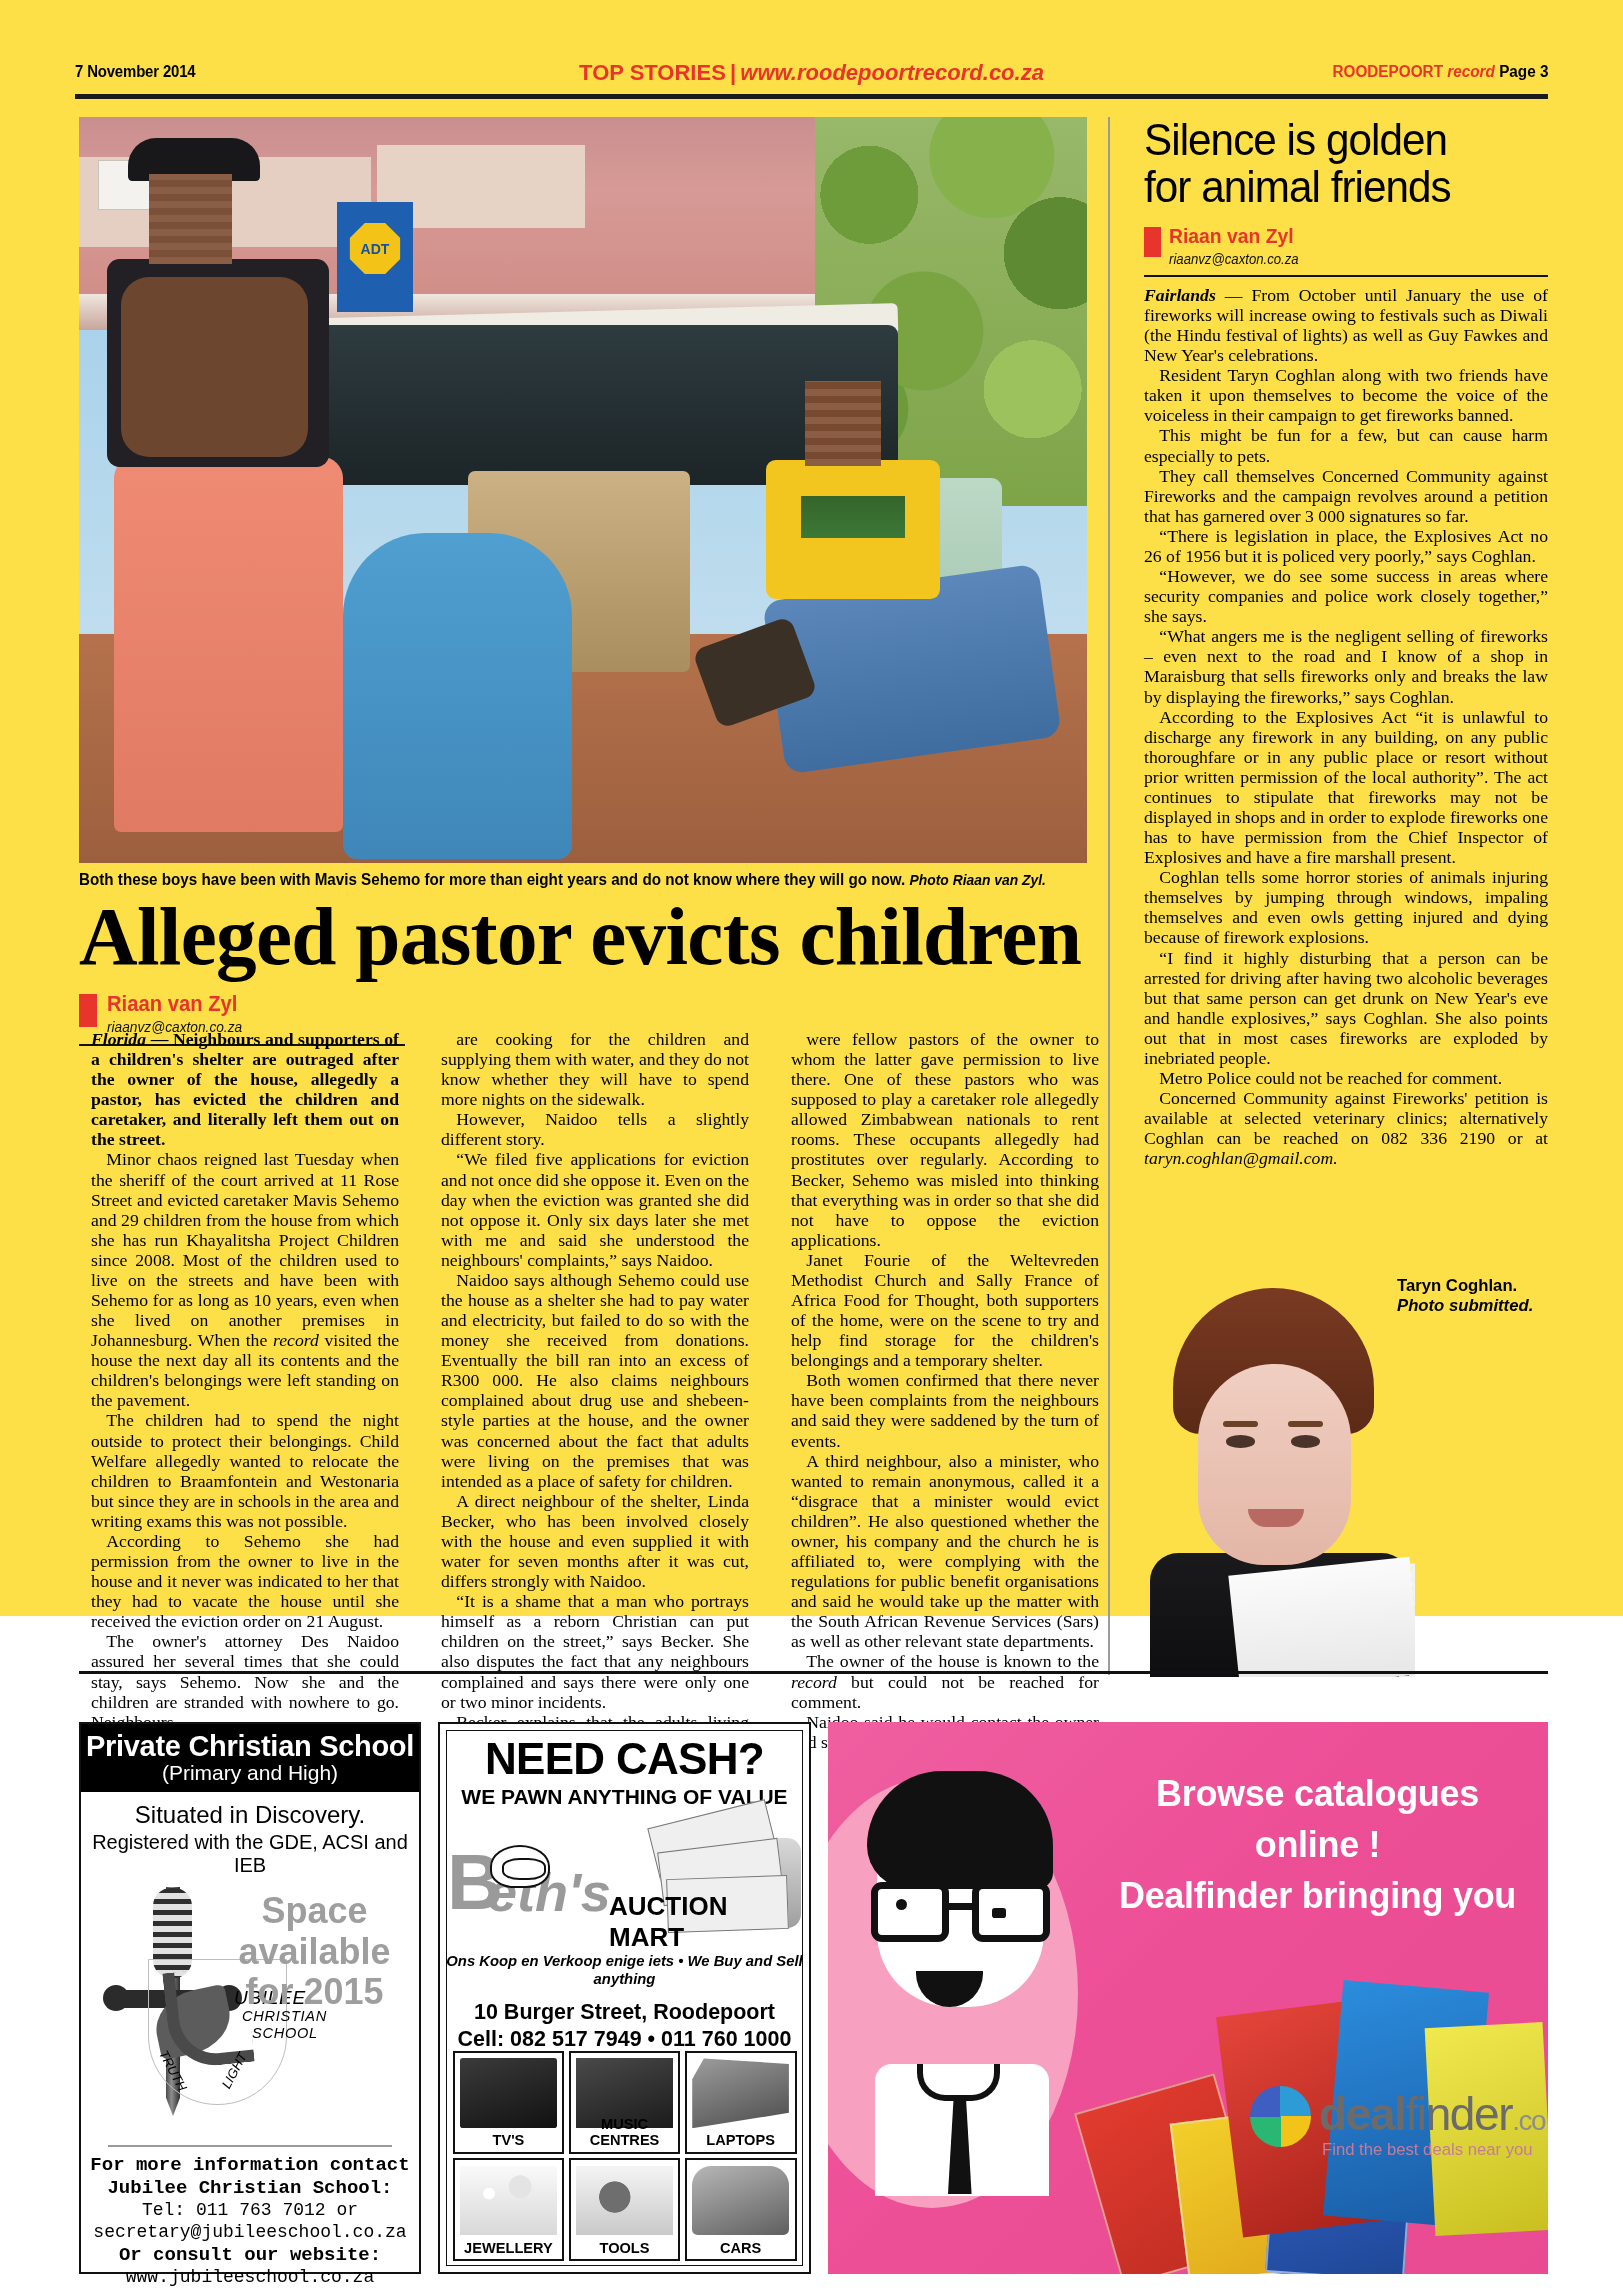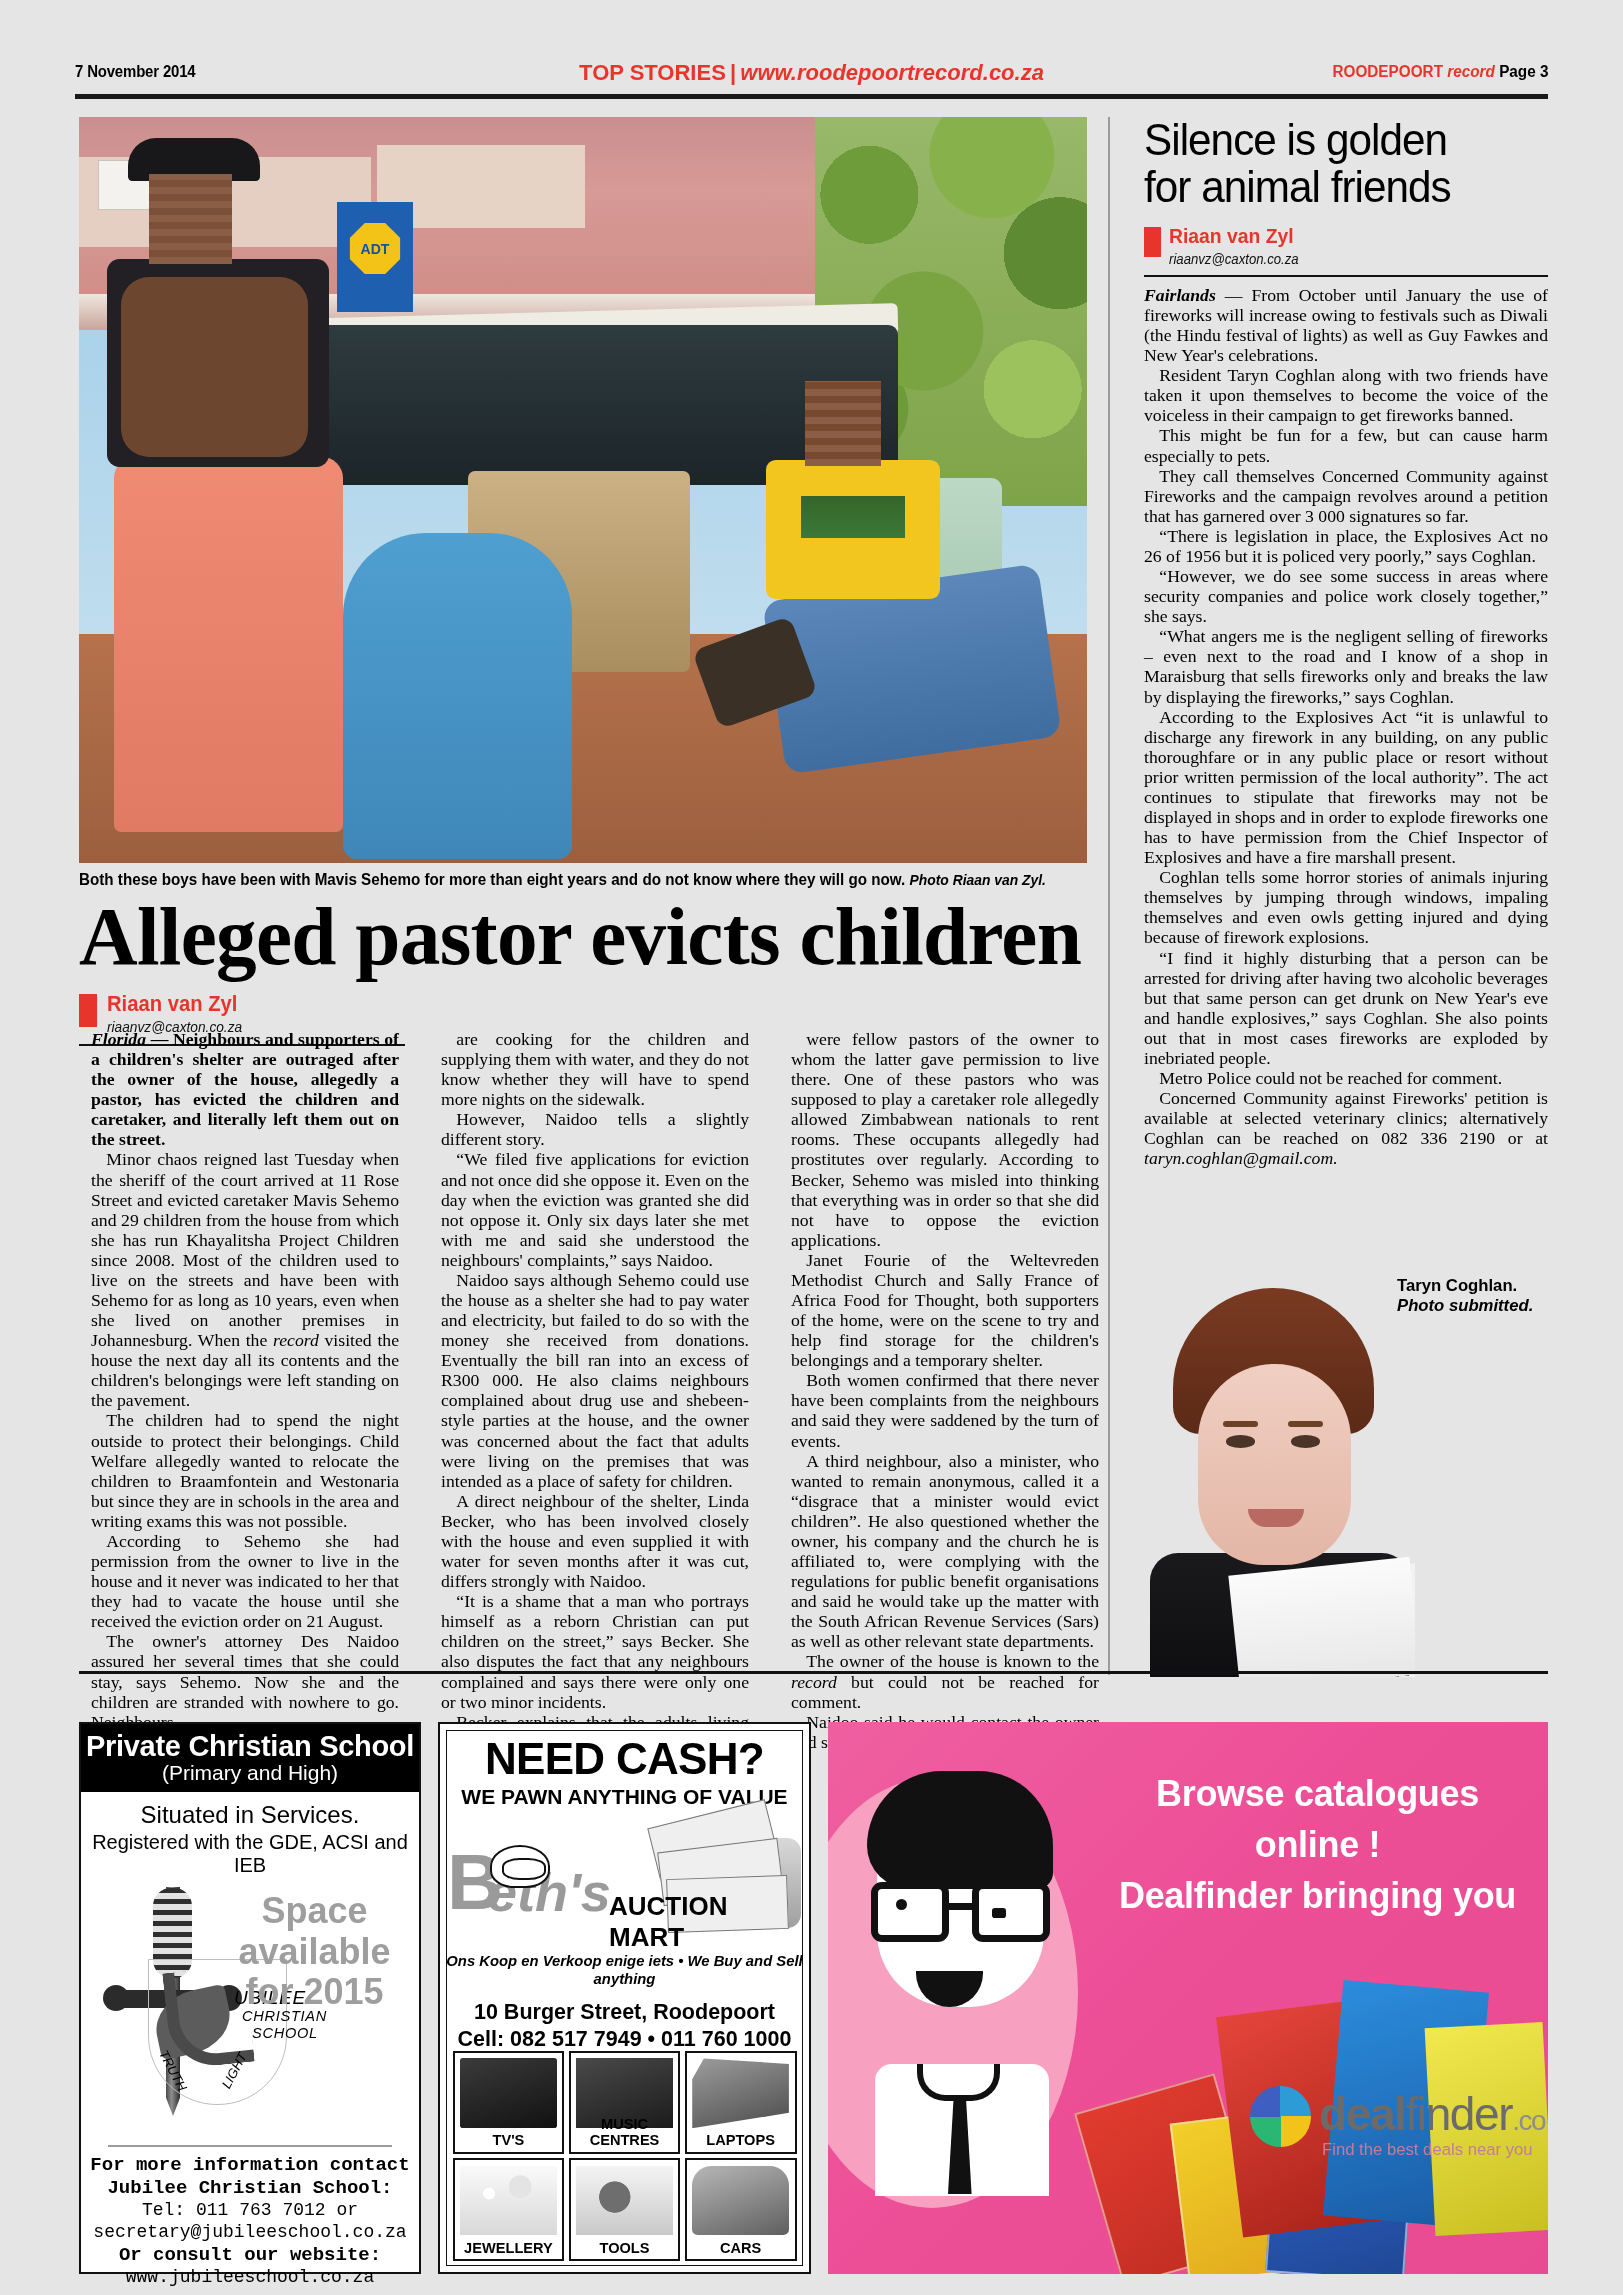--- a/index.html
+++ b/index.html
@@ -3,21 +3,21 @@
 <meta charset="utf-8">
 <style>
   * { box-sizing: border-box; }
   html, body { margin:0; padding:0; background:#ffffff; }
   body {
     width:1624px; height:2295px; position:relative;
     font-family:"Liberation Serif", serif;
     color:#000;
     overflow:hidden;
   }
-  .page { position:absolute; left:0; top:0; width:1624px; height:2295px; background:#e5e5e5; }
+  .page { position:absolute; left:0; top:0; width:1624px; height:1616px; background:#fde047; }
 
   
   .masthead { position:absolute; left:75px; top:60px; width:1473px; height:32px; }
   .mast-date {
     position:absolute; left:0; top:1.4px;
     font-family:"Liberation Sans", sans-serif;
     font-weight:bold; font-size:17.4px; letter-spacing:-0.2px;
     transform:scaleX(0.86); transform-origin:left center;
   }
   .mast-center {
@@ -486,21 +486,21 @@
   <div class="ad-rule-top"></div>
 
   <div class="ads">
 
     <div class="ad1">
       <div class="ad1-head">
         <span class="t1">Private Christian School</span>
         <span class="t2">(Primary and High)</span>
       </div>
       <div class="ad1-sub">
-        <span class="s1">Situated in Services.</span>
+        <span class="s1">Situated in Discovery.</span>
         <span class="s2">Registered with the GDE, ACSI and IEB</span>
       </div>
       <div class="ad1-mid">
         <div class="sword">
           <div class="blade"></div>
             <div class="coil"></div>
           <div class="guard"></div>
             <div class="pommelL"></div>
             <div class="pommelR"></div>
         </div>

